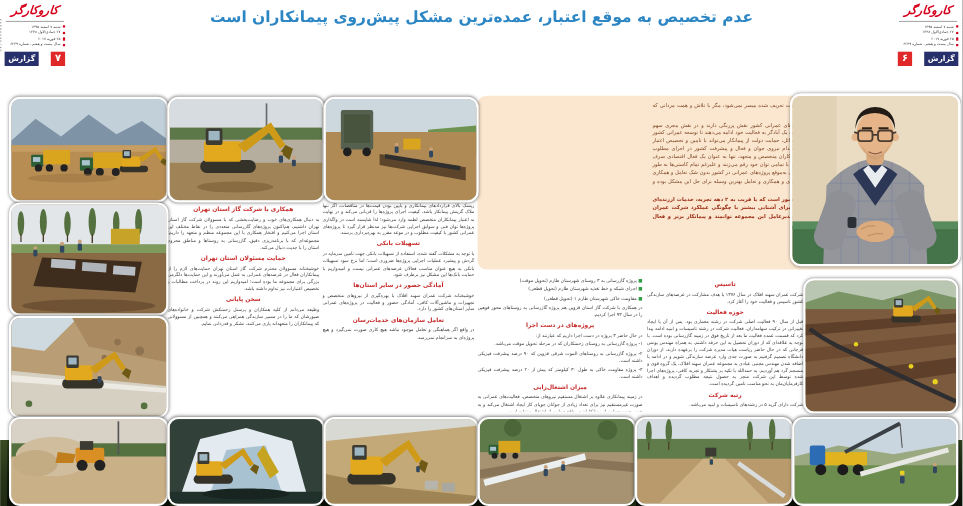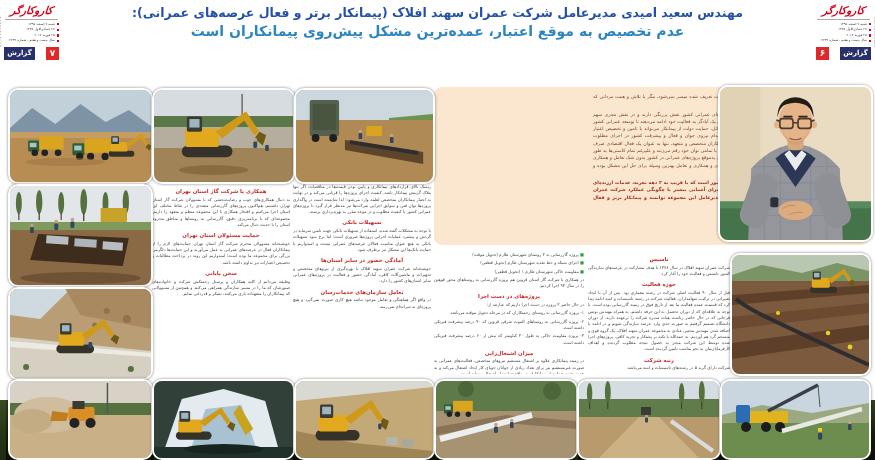--- a/index.html
+++ b/index.html
@@ -136,21 +136,20 @@
           <span>سال بیست و هفتم ـ شماره ۶۲۳۹</span>
         </div>
     </div>
     <div class="flag-bottom">
       <div class="pagenum">۶</div>
       <div class="section-box">گزارش</div>
     </div>
   </div>
 
   <div class="headline">
-    <div class="kicker">مهندس سعید امیدی مدیرعامل شرکت عمران سهند افلاک (پیمانکار برتر و فعال عرصه‌های عمرانی):</div>
     <div class="subtitle">عدم تخصیص به موقع اعتبار، عمده‌ترین مشکل پیش‌روی پیمانکاران است</div>
   </div>
 
   <div class="band"></div>
 
   <div class="lead-box lead">
     <div class="lead-spacer"></div>
     <p>فعالیت دولت در ایجاد زیرساخت‌ها و امکان بهره‌مندی هموطنان از خدمات تعریف شده میسر نمی‌شود، مگر با تلاش و همت مردانی که مردانه در عرصه‌های سازندگی حضور دارند.</p>
     <p>شرکت‌های پیمانکاری امروزه به عنوان بازوان اجرایی دولت در عرصه‌های عمرانی کشور نقش پررنگی دارند و در نقش مجری سهم عظیمی ایفا می‌کنند و با وجود تمامی مسایل و مشکلات، متعهدانه همچون یک آبادگر به فعالیت خود ادامه می‌دهند تا توسعه عمرانی کشور با شتاب بیشتری صورت پذیرد. لذا با توجه به حائز اهمیت بودن این مسائل، حمایت دولت از پیمانکار می‌تواند با تامین و تخصیص اعتبار به‌موقع در جهت پیشبرد پروژه‌های عمرانی همراه بوده و موجب استخدام نیروی جوان و فعال و پیشرفت کشور در اجرای مطلوب پروژه‌های داخلی و در نهایت خودکفایی گردد. غیرمنصفانه است که پیمانکاران متخصص و متعهد، تنها به عنوان یک فعال اقتصادی صرف دیده شوند، چرا که این عزیزان در کنار فعالیت اقتصادی، توسعه کشور را با تمامی توان خود رقم می‌زنند و علیرغم تمام کاستی‌ها به طور مستمر در صحنه حضور دارند. برای به وجود آمدن شرایط مناسب و اجرای به‌موقع پروژه‌های عمرانی در کشور بدون شک تعامل و همکاری سازمان‌ها در رفع موانع موجود بسیار موثر است. لذا کار گروهی، همفکری و همکاری و تعامل بهترین وسیله برای حل این مشکل بوده و هست.</p>
     <p class="closing">عمران سهند افلاک از جمله شرکت‌های پیمانکاری متخصص کشور است که با قریب به ۲ دهه تجربه، خدمات ارزنده‌ای انجام داده و کارنامه‌ای درخشان از خود برجا گذاشته است. برای آشنایی بیشتر با چگونگی عملکرد شرکت عمران سهند افلاک، گفت‌وگوی کاروکارگر با مهندس سعید امیدی مدیرعامل این مجموعه توانمند و پیمانکار برتر و فعال کشور در عرصه‌های عمرانی از منظر نگاهتان می‌گذرد.</p>

